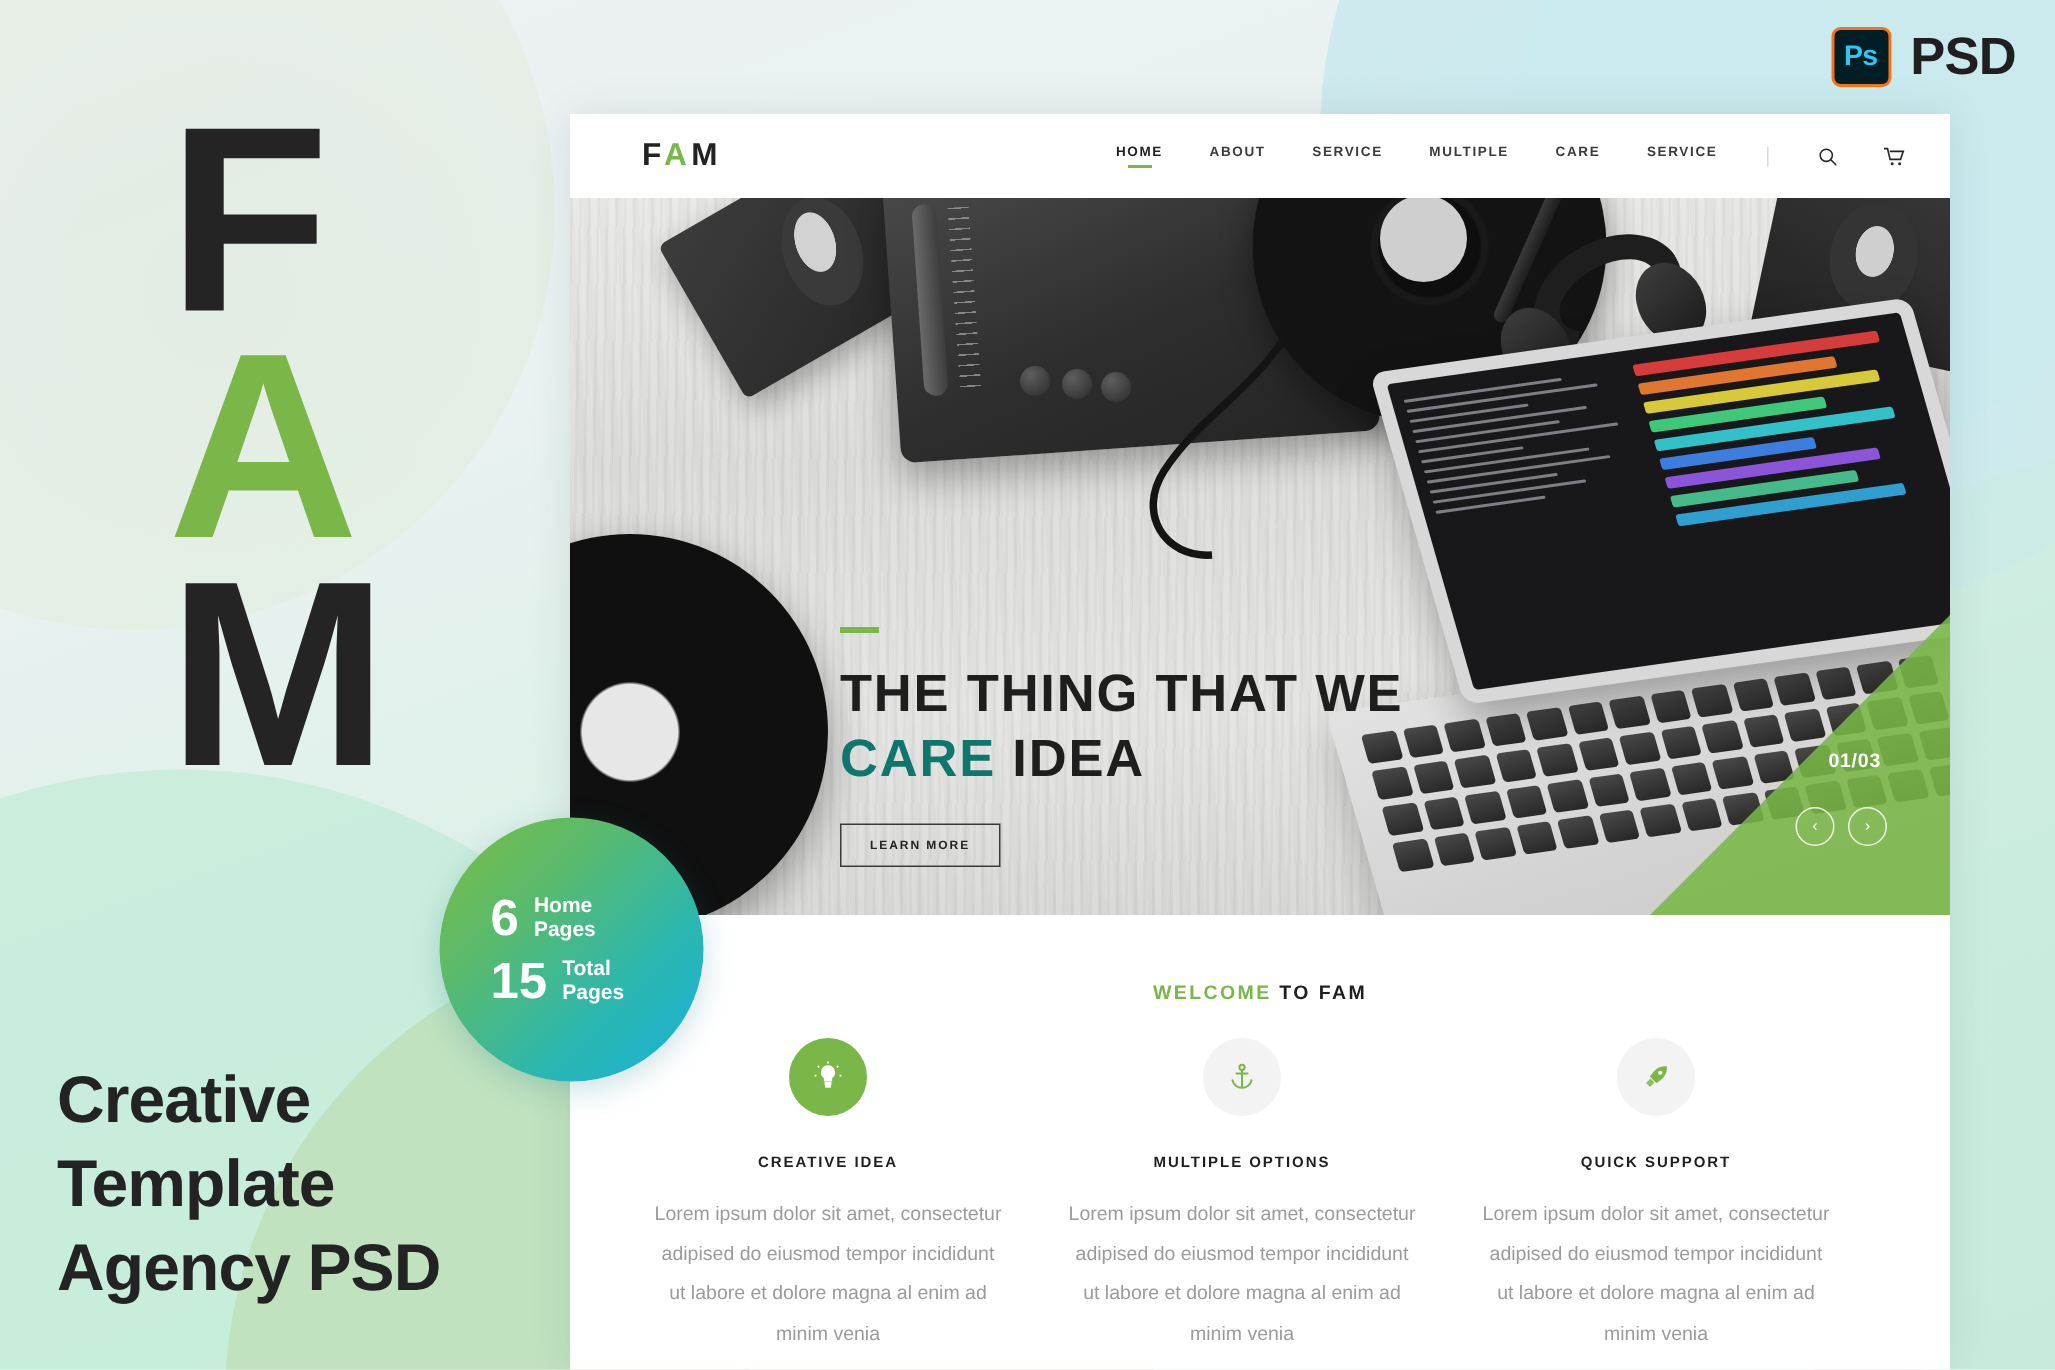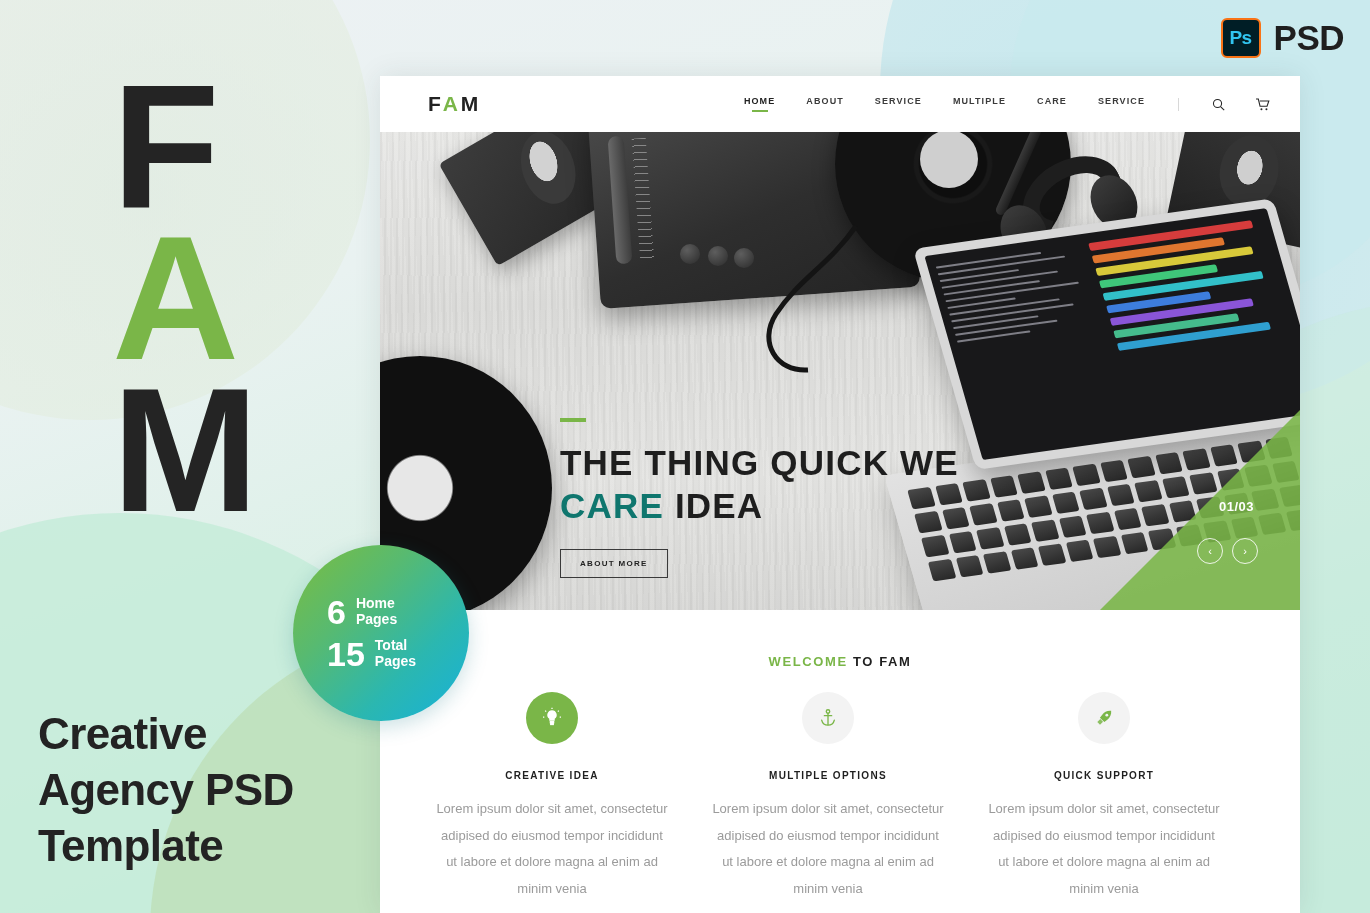--- a/index.html
+++ b/index.html
@@ -339,22 +339,22 @@
 </div>
 
 <div class="big-letters">
   <div class="big-letter bl-f">F</div>
   <div class="big-letter bl-a">A</div>
   <div class="big-letter bl-m">M</div>
 </div>
 
 <div class="left-title">
   <div>Creative</div>
+  <div>Template</div>
   <div>Agency PSD</div>
-  <div>Template</div>
 </div>
 
 <div class="site">
 
   <div class="site-header">
     <div class="logo"><span>F</span><span class="g">A</span><span>M</span></div>
     <div class="nav">
       <a class="nav-link active" href="#">HOME</a>
       <a class="nav-link" href="#">ABOUT</a>
       <a class="nav-link" href="#">SERVICE</a>
@@ -494,24 +494,24 @@
             <div class="daw-track" style="background:#45bb8c;width:70%"></div>
             <div class="daw-track" style="background:#2f9fd0;width:86%"></div>
           </div>
         </div>
       </div>
     </div>
 
     <div class="hero-text">
       <div class="hero-dash"></div>
       <div class="hero-h1">
-        <div>THE THING QUICK WE</div>
+        <div>THE THING THAT WE</div>
         <div><span class="green">CARE</span><span> IDEA</span></div>
       </div>
-      <button class="btn-learn">ABOUT MORE</button>
+      <button class="btn-learn">LEARN MORE</button>
     </div>
 
     <div class="slider-tri">
       <div class="tri-shape"></div>
       <div class="slide-count">01/03</div>
       <div class="slide-arrows">
         <div class="arrow-btn">‹</div>
         <div class="arrow-btn">›</div>
       </div>
     </div>

